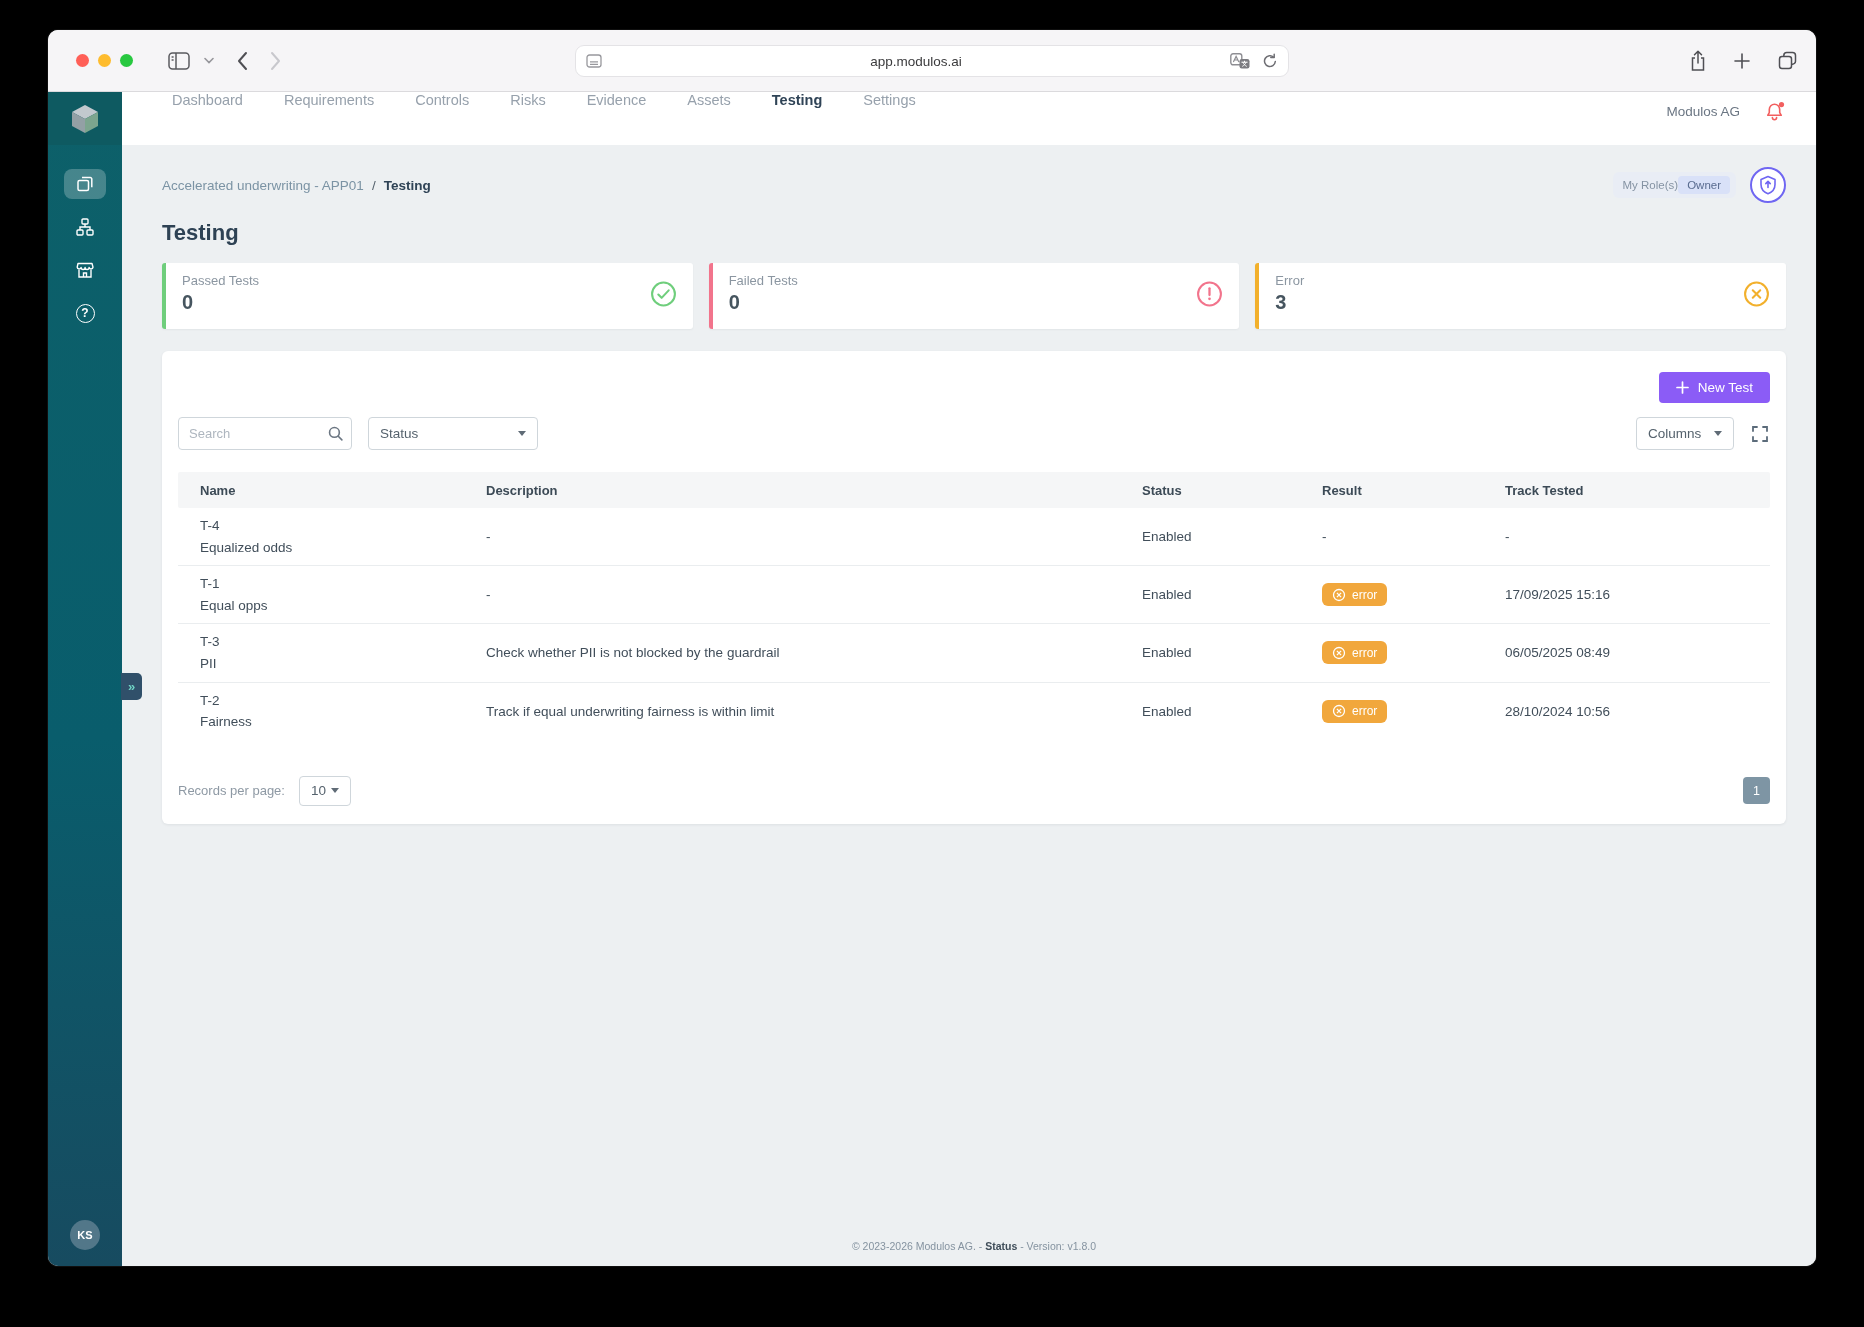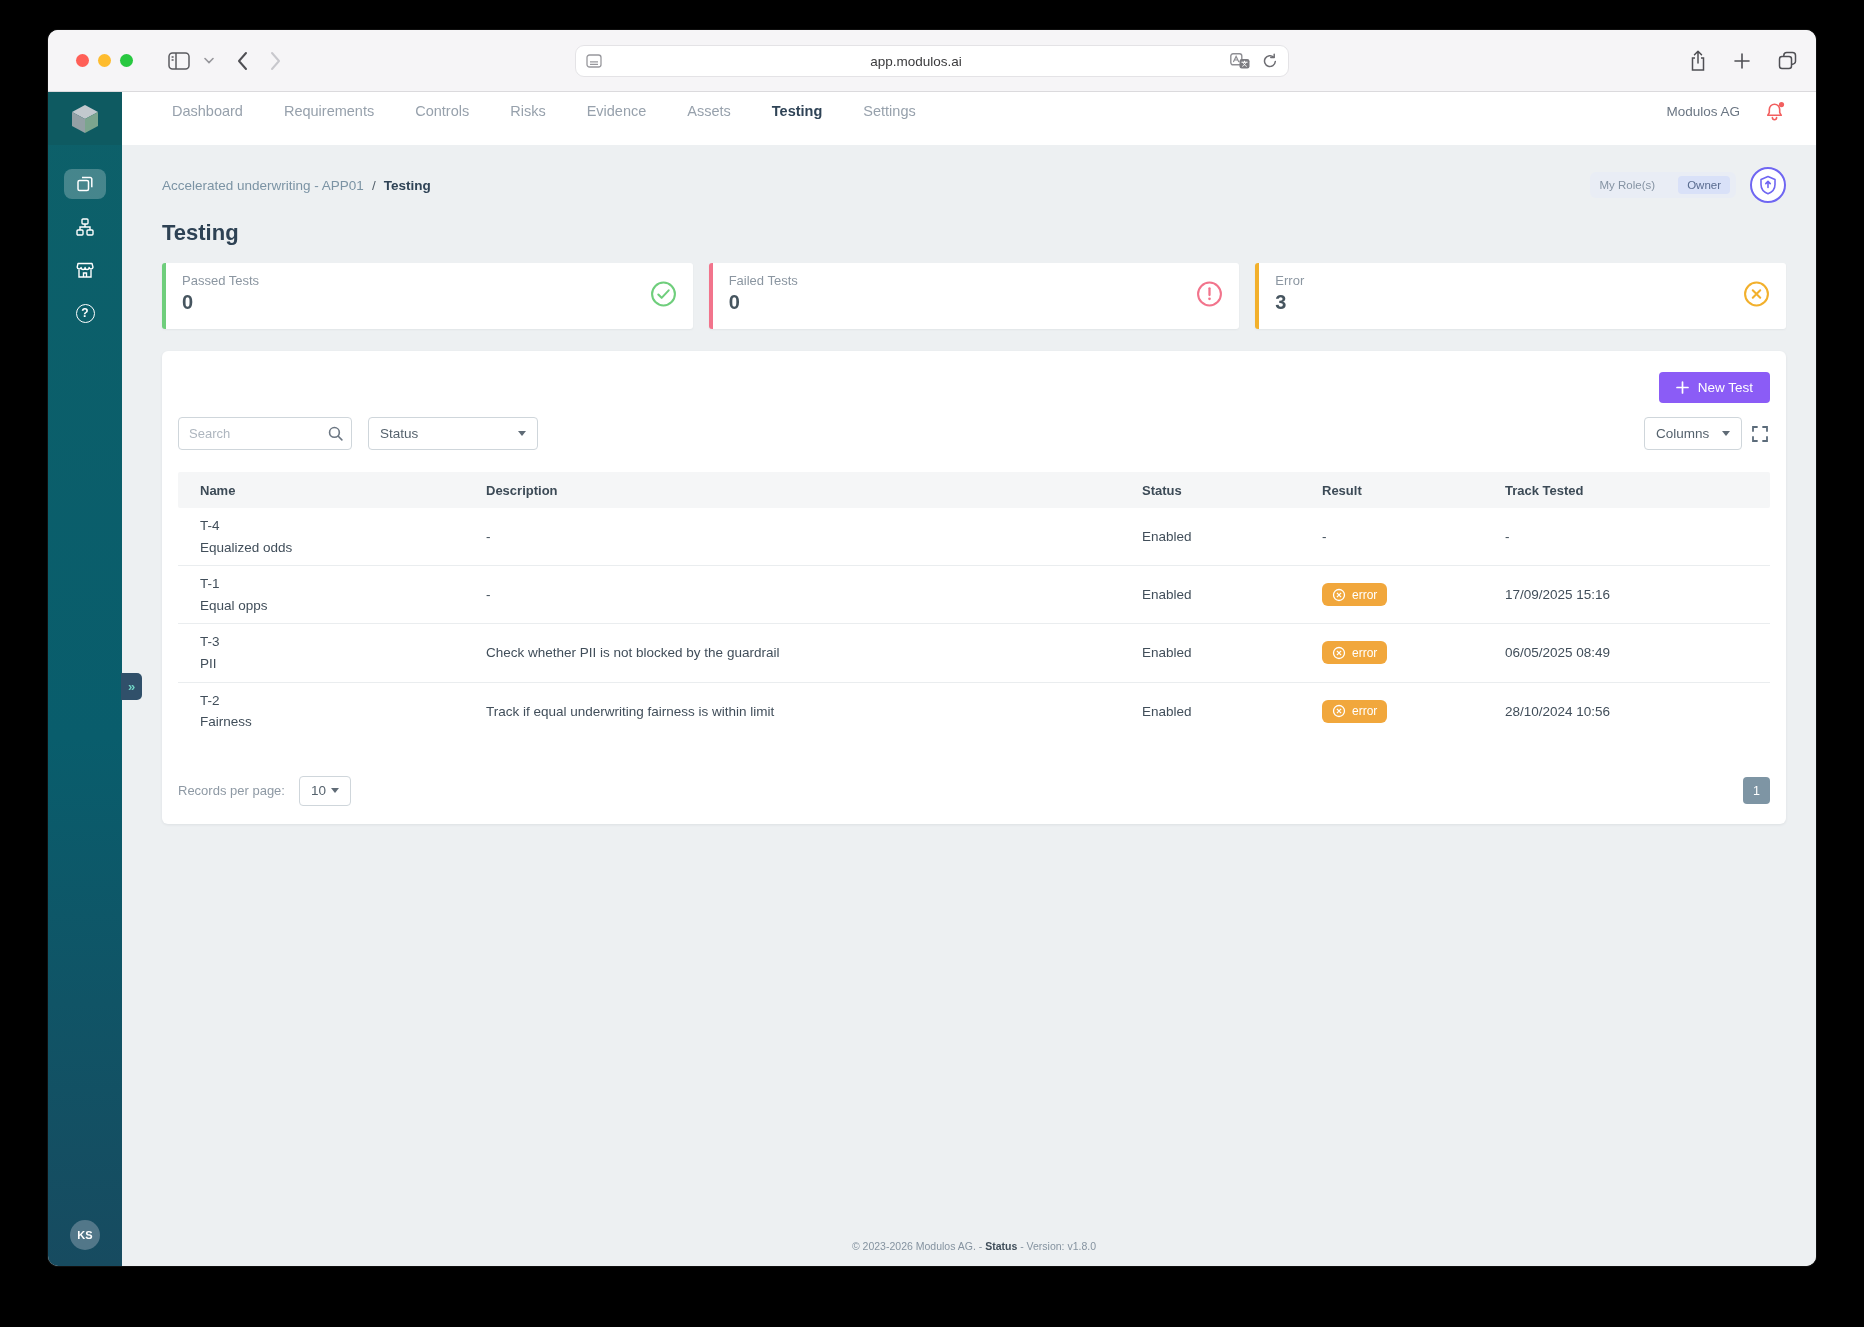--- a/index.html
+++ b/index.html
@@ -38,36 +38,36 @@
   .help-glyph { width:19px; height:19px; border:1.5px solid #fff; border-radius:50%; color:#fff;
     font-size:12px; font-weight:700; display:flex; align-items:center; justify-content:center; }
   .expand-tab { position:absolute; left:73px; top:581px; width:21px; height:27px; background:#30506a;
     border-radius:0 5px 5px 0; color:#6fd3c5; font-size:13px; font-weight:700; display:flex; align-items:center; justify-content:center; cursor:pointer; }
   .avatar { position:absolute; left:50%; transform:translateX(-50%); bottom:16px; width:30px; height:30px; border-radius:50%;
     background:#527789; color:#fff; font-size:11px; font-weight:700; display:flex; align-items:center; justify-content:center; cursor:pointer; }
 
   
   .main { flex:1; display:flex; flex-direction:column; min-width:0; }
 
-  .navbar { height:53px; background:#fff; display:flex; align-items:center; padding:0 30px 15px 50px; flex:0 0 53px; }
+  .navbar { height:53px; background:#fff; display:flex; padding:0 30px 15px 50px; flex:0 0 53px; }
   .nav-items { display:flex; gap:41px; }
   .nav-item { font-size:14.5px; color:#97a1ac; cursor:pointer; }
   .nav-item.active { color:#2f4356; font-weight:700; }
   .nav-right { margin-left:auto; display:flex; align-items:center; gap:24px; }
   .org-name { font-size:13.5px; color:#6b7683; cursor:pointer; }
 
   .content { flex:1; display:flex; flex-direction:column; padding:0 30px 0 40px; background:#edf0f2; min-height:0; }
 
   
   .crumb-row { margin-top:22px; display:flex; align-items:center; }
   .crumb-link { font-size:13.5px; color:#7b93a4; cursor:pointer; }
   .crumb-sep { font-size:13.5px; color:#55626d; margin:0 8px; }
   .crumb-cur { font-size:13.5px; color:#2f4356; font-weight:700; }
   .roles { margin-left:auto; display:flex; align-items:center; gap:14px; }
-  .roles-pill { background:#e9edf5; border-radius:6px; padding:4px 6px 4px 10px; display:flex; align-items:center; gap:23px;justify-content:flex-end; }
+  .roles-pill { background:#e9edf5; border-radius:6px; padding:4px 6px 4px 10px; display:flex; align-items:center; gap:0;justify-content:flex-end; }
   .roles-label { font-size:11.5px; color:#8593a3; }
   .role-badge { background:#d9e1f8; color:#5a6c90; border-radius:4px; padding:3px 9px; font-size:11.5px; }
   .verify-circle { width:36px; height:36px; border-radius:50%; border:2px solid #6f66f2; background:#fff;
     display:flex; align-items:center; justify-content:center; cursor:pointer; }
 
   .page-title { margin-top:17px; font-size:22px; font-weight:700; color:#2e4254; }
 
   
   .stats { margin-top:17px; display:flex; gap:16px; }
   .stat { flex:1; height:66px; background:#fff; border-radius:3px; border-left:4px solid transparent;
@@ -91,21 +91,21 @@
 
   .filters { margin-top:14px; display:flex; align-items:center; }
   .search-wrap { position:relative; width:174px; }
   .search-wrap input { width:100%; height:33px; border:1px solid #cfd6db; border-radius:4px; padding:0 30px 0 10px;
     font-size:13px; font-family:inherit; color:#3f4d59; outline:none; }
   .search-wrap input::placeholder { color:#aeb6bf; }
   .search-ic { position:absolute; right:8px; top:8px; }
   .select { height:33px; border:1px solid #cfd6db; border-radius:4px; background:#fff; display:flex;
     align-items:center; justify-content:space-between; padding:0 11px; font-size:13.5px; color:#55626d; cursor:pointer; }
   .status-select { width:170px; margin-left:16px; }
-  .filters-right { margin-left:auto; display:flex; align-items:center; gap:8px; }
+  .filters-right { margin-left:auto; display:flex; align-items:center; gap:16px; }
   .columns-select { width:98px; }
   .caret { width:0; height:0; border-left:4.5px solid transparent; border-right:4.5px solid transparent; border-top:5.5px solid #5f6b76; }
 
   
   table { margin-top:22px; width:100%; border-collapse:collapse; table-layout:fixed; }
   col.c1{width:300px;} col.c2{width:656px;} col.c3{width:180px;} col.c4{width:183px;} col.c5{width:auto;}
   thead th { background:#f5f6f7; text-align:left; font-size:13px; font-weight:700; color:#3c4a56; height:36px; padding:0 8px; }
   thead th:first-child { padding-left:22px; border-radius:2px 0 0 2px; }
   thead th:last-child { border-radius:0 2px 2px 0; }
   tbody td { font-size:13.5px; color:#414e5a; height:49px; padding:7px 8px; vertical-align:middle; border-bottom:1px solid #eaedef; }

